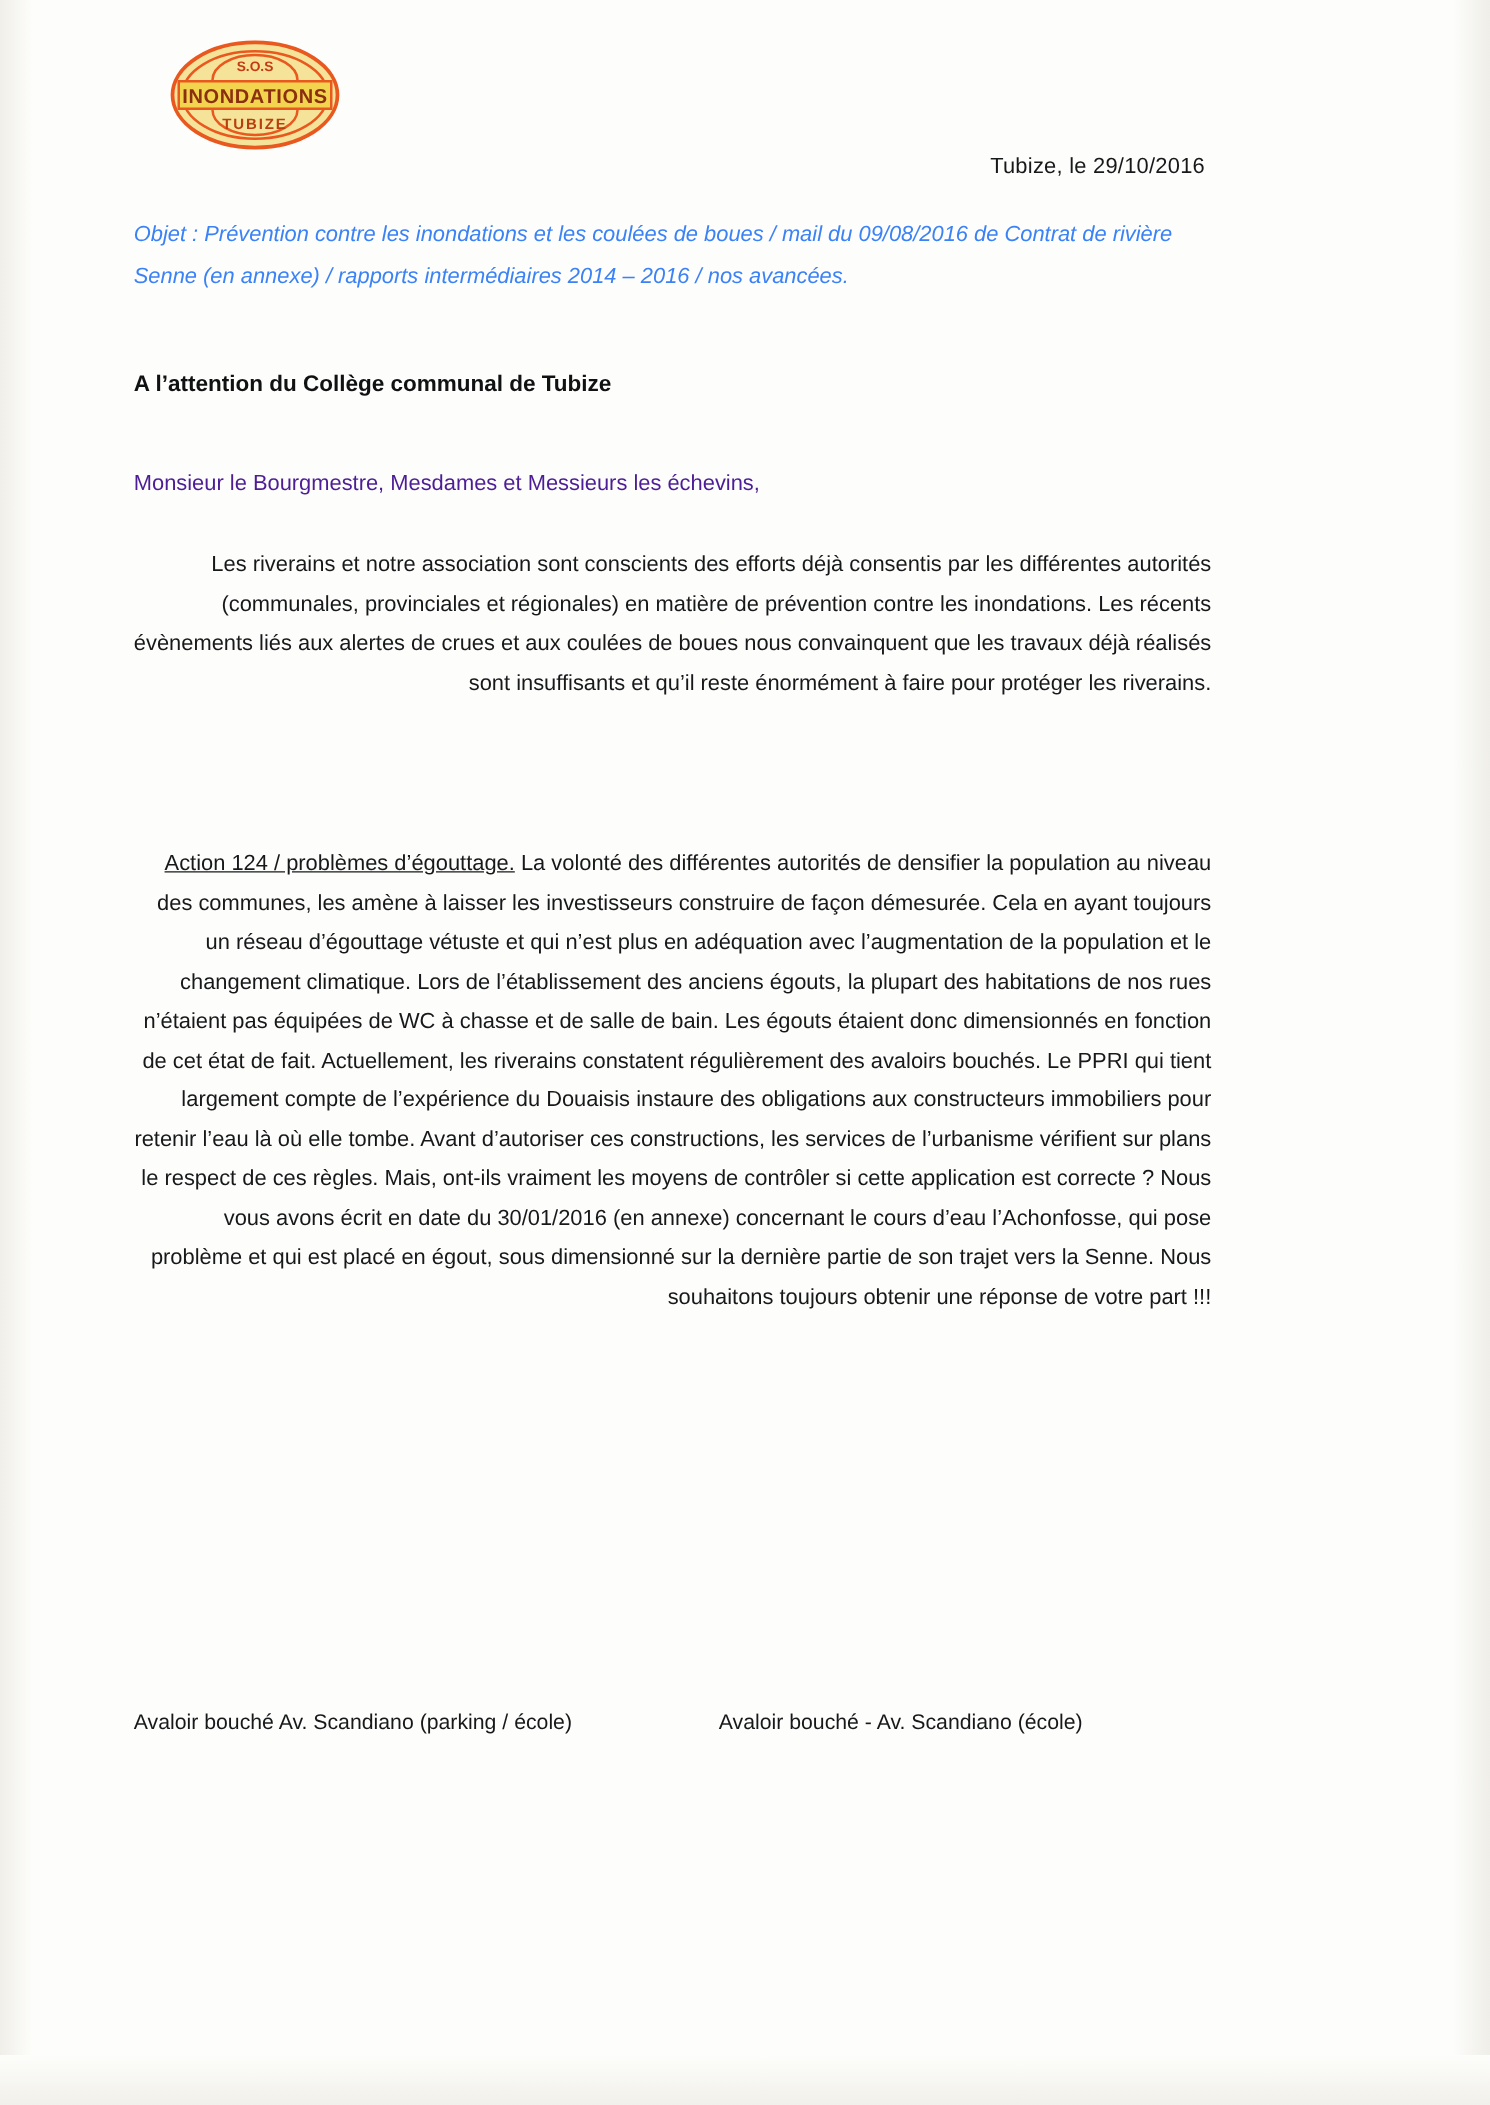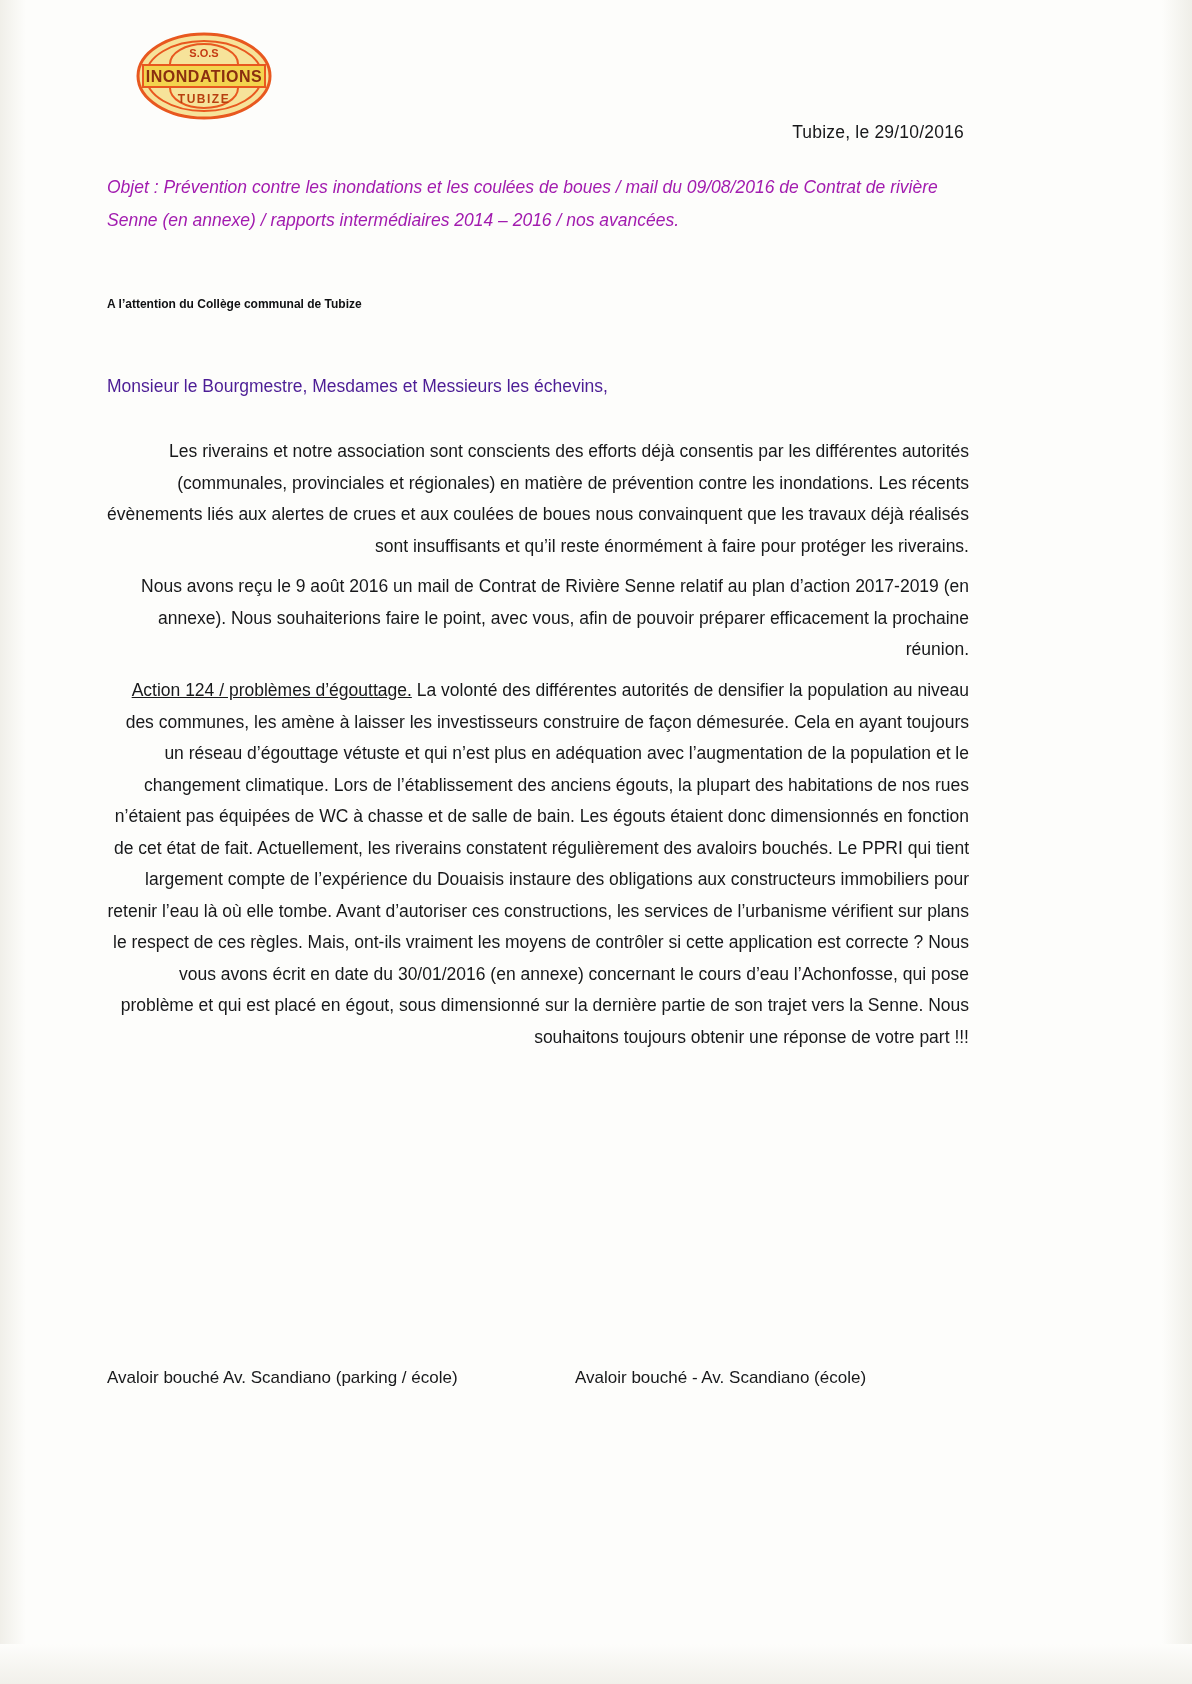--- a/index.html
+++ b/index.html
@@ -66,30 +66,30 @@
 
   
   .subject {
     position: absolute;
     left: 107px;
     top: 171px;
     width: 860px;
     font-style: italic;
     font-size: 17.5px;
     line-height: 33px;
-    color: #a21caf;
+    color: #3b82f6;
   }
 
   
   .attn {
     position: absolute;
     left: 107px;
     top: 297px;
     font-weight: bold;
-    font-size: 12px;
+    font-size: 18px;
     color: #101113;
   }
 
   
   .salutation {
     position: absolute;
     left: 107px;
     top: 376px;
     font-size: 17.5px;
     color: #4c1d95;
@@ -298,21 +298,20 @@
 
   <div class="date-line">Tubize, le 29/10/2016</div>
 
   <div class="subject">Objet : Prévention contre les inondations et les coulées de boues / mail du 09/08/2016 de Contrat de rivière Senne (en annexe) / rapports intermédiaires 2014 – 2016 / nos avancées.</div>
 
   <div class="attn">A l’attention du Collège communal de Tubize</div>
 
   <div class="salutation">Monsieur le Bourgmestre, Mesdames et Messieurs les échevins,</div>
 
   <div class="para" id="para-1">Les riverains et notre association sont conscients des efforts déjà consentis par les différentes autorités (communales, provinciales et régionales) en matière de prévention contre les inondations. Les récents évènements liés aux alertes de crues et aux coulées de boues nous convainquent que les travaux déjà réalisés sont insuffisants et qu’il reste énormément à faire pour protéger les riverains.</div>
-  <div class="para" id="para-2">Nous avons reçu le 9 août 2016 un mail de Contrat de Rivière Senne relatif au plan d’action 2017-2019 (en annexe). Nous souhaiterions faire le point, avec vous, afin de pouvoir préparer efficacement la prochaine réunion.</div>
   <div class="para" id="para-3"><span class="underline-lead">Action 124 / problèmes d’égouttage.</span><span> La volonté des différentes autorités de densifier la population au niveau des communes, les amène à laisser les investisseurs construire de façon démesurée. Cela en ayant toujours un réseau d’égouttage vétuste et qui n’est plus en adéquation avec l’augmentation de la population et le changement climatique. Lors de l’établissement des anciens égouts, la plupart des habitations de nos rues n’étaient pas équipées de WC à chasse et de salle de bain. Les égouts étaient donc dimensionnés en fonction de cet état de fait. Actuellement, les riverains constatent régulièrement des avaloirs bouchés. Le PPRI qui tient largement compte de l’expérience du Douaisis instaure des obligations aux constructeurs immobiliers pour retenir l’eau là où elle tombe. Avant d’autoriser ces constructions, les services de l’urbanisme vérifient sur plans le respect de ces règles. Mais, ont-ils vraiment les moyens de contrôler si cette application est correcte ? Nous vous avons écrit en date du 30/01/2016 (en annexe) concernant le cours d’eau l’Achonfosse, qui pose problème et qui est placé en égout, sous dimensionné sur la dernière partie de son trajet vers la Senne. Nous souhaitons toujours obtenir une réponse de votre part !!!</span></div>
 
   <div class="photos">
 
 
   </div>
 
   <div class="caption" id="caption-left">Avaloir bouché Av. Scandiano (parking / école)</div>
   <div class="caption" id="caption-right">Avaloir bouché - Av. Scandiano (école)</div>
 

